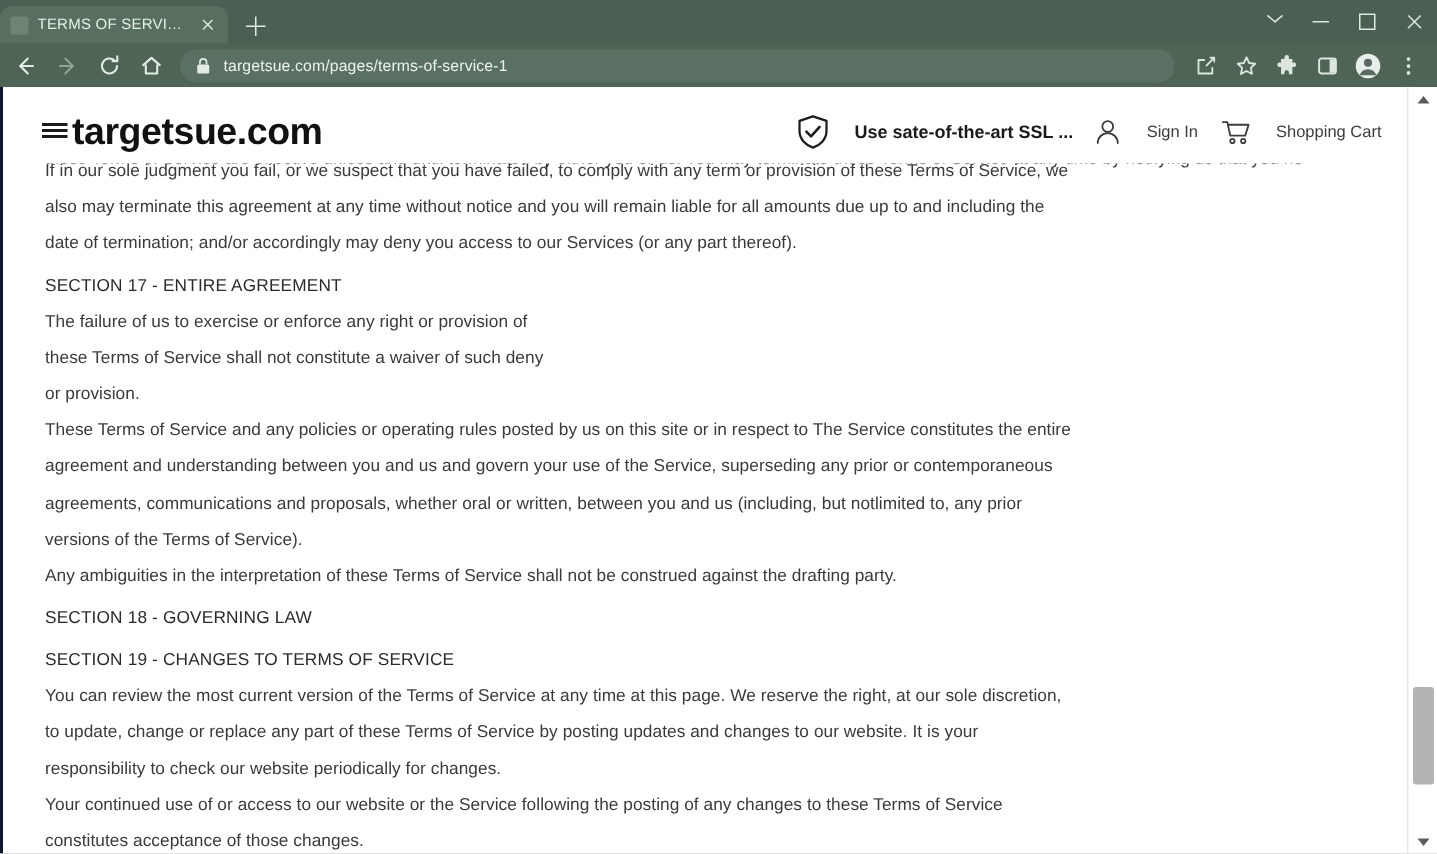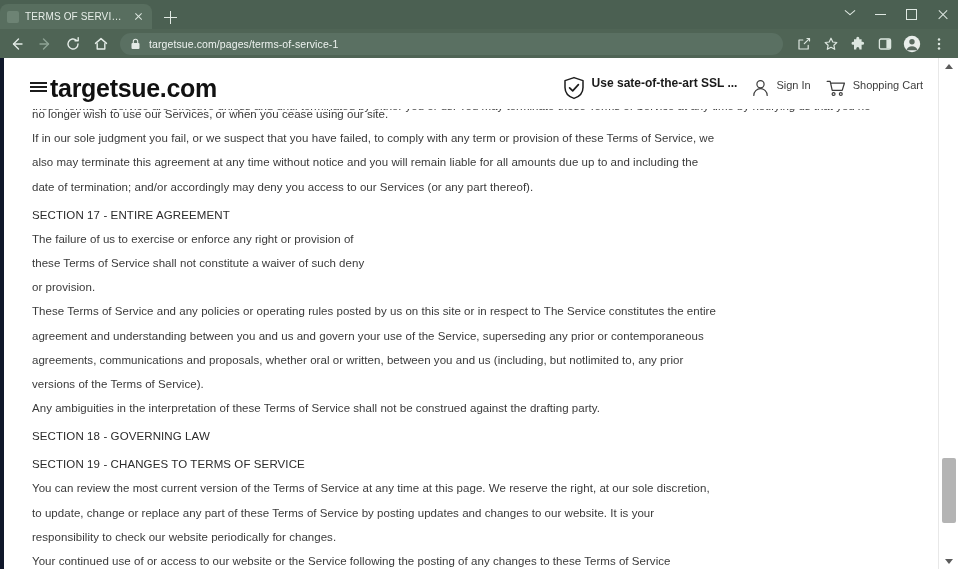--- a/index.html
+++ b/index.html
@@ -149,21 +149,21 @@
     letter-spacing: .1px;
   }
   .tb-right { display: flex; align-items: center; gap: 1px; flex: none; }
 
   
   .viewport {
     flex: 1;
     background: #ffffff;
     position: relative;
     overflow: hidden;
-    border-left: 4px solid #0f172a;
+    border-left: 2px solid #0f172a;
   }
 
   .page {
     position: absolute;
     left: 0; top: 0;
     width: 935px;
     height: 100%;
     overflow: hidden;
   }
 
@@ -194,21 +194,22 @@
     white-space: nowrap;
   }
   .hdr-right {
     margin-left: auto;
     display: flex;
     align-items: center;
     gap: 15px;
   }
   .hdr-item {
     display: flex;
-    gap: 7px;
+    align-items: center;
+    gap: 17px;
     white-space: nowrap;
   }
   .hdr-item .lbl { font-size: 11px; color: #3d3d3d; }
   .hdr-item.ssl .lbl { font-weight: bold; color: #1a1a1a; font-size: 12px; }
 
   
   .doc {
     position: absolute;
     left: 0; top: 0;
     width: 935px;
@@ -424,21 +425,20 @@
               <path d="M1.2 2.4 H4.2 L6.2 11.4 H16.2 L18.4 4.2 H5" fill="none" stroke="#3d3d3d" stroke-width="1.25" stroke-linecap="round" stroke-linejoin="round"></path>
               <circle cx="7.6" cy="15" r="1.45" fill="none" stroke="#3d3d3d" stroke-width="1.2"></circle>
               <circle cx="14.8" cy="15" r="1.45" fill="none" stroke="#3d3d3d" stroke-width="1.2"></circle>
             </svg>
             <span class="lbl">Shopping Cart</span>
           </div>
         </div>
       </div>
 
       <div class="doc">
-          <p class="para">no longer wish to use our Services, or when you cease using our site.</p>
           <p class="para">If in our sole judgment you fail, or we suspect that you have failed, to comply with any term or provision of these Terms of Service, we also may terminate this agreement at any time without notice and you will remain liable for all amounts due up to and including the date of termination; and/or accordingly may deny you access to our Services (or any part thereof).</p>
           <h2 class="sec">SECTION 17 - ENTIRE AGREEMENT</h2>
           <p class="para">The failure of us to exercise or enforce any right or provision of</p>
           <p class="para">these Terms of Service shall not constitute a waiver of such deny</p>
           <p class="para">or provision.</p>
           <p class="para">These Terms of Service and any policies or operating rules posted by us on this site or in respect to The Service constitutes the entire agreement and understanding between you and us and govern your use of the Service, superseding any prior or contemporaneous agreements, communications and proposals, whether oral or written, between you and us (including, but notlimited to, any prior versions of the Terms of Service).</p>
           <p class="para">Any ambiguities in the interpretation of these Terms of Service shall not be construed against the drafting party.</p>
           <h2 class="sec">SECTION 18 - GOVERNING LAW</h2>
           <h2 class="sec">SECTION 19 - CHANGES TO TERMS OF SERVICE</h2>
           <p class="para">You can review the most current version of the Terms of Service at any time at this page. We reserve the right, at our sole discretion, to update, change or replace any part of these Terms of Service by posting updates and changes to our website. It is your responsibility to check our website periodically for changes.</p>

